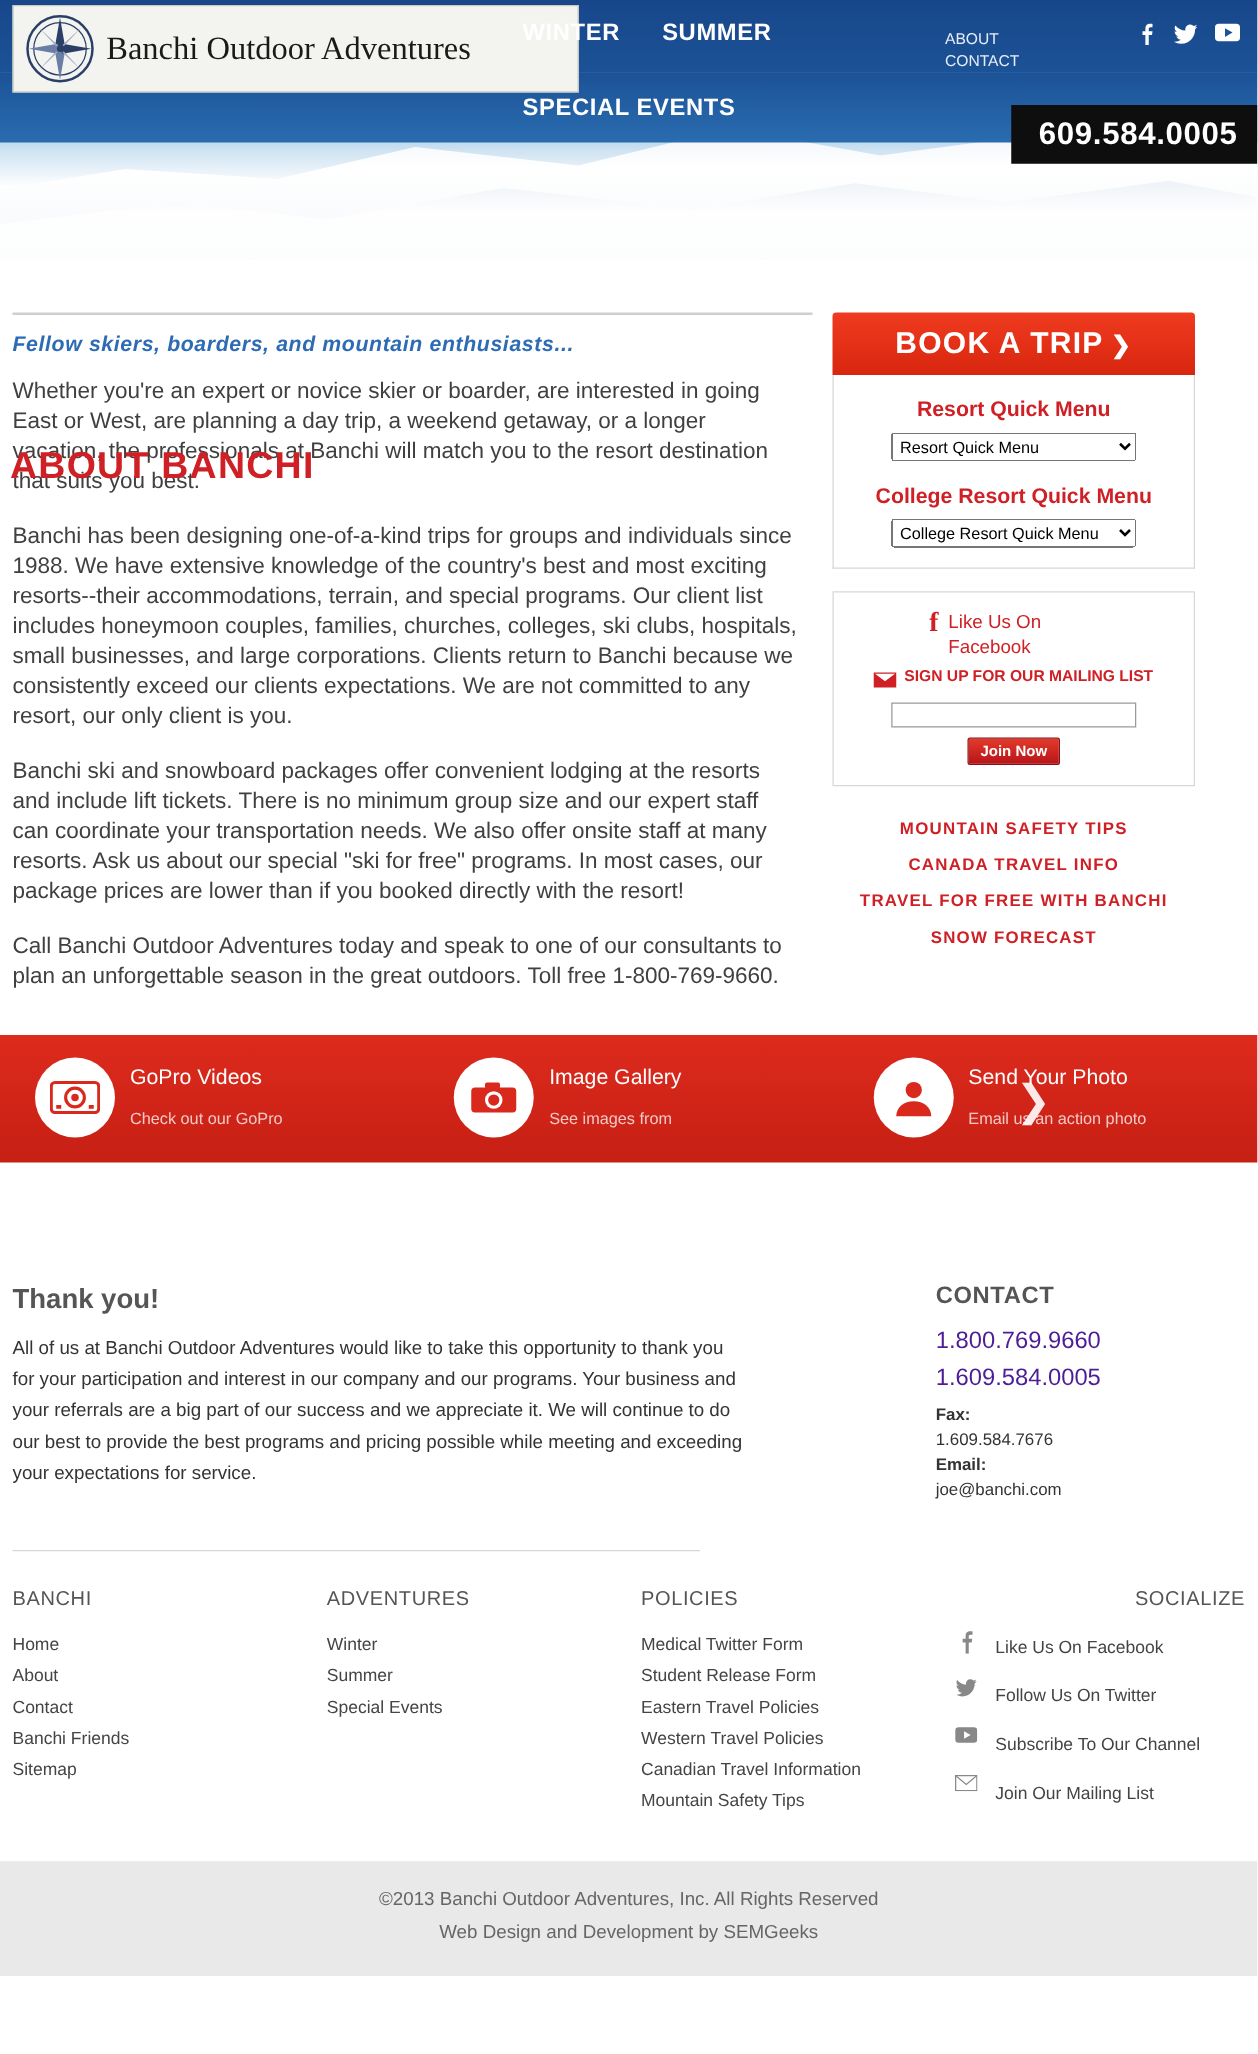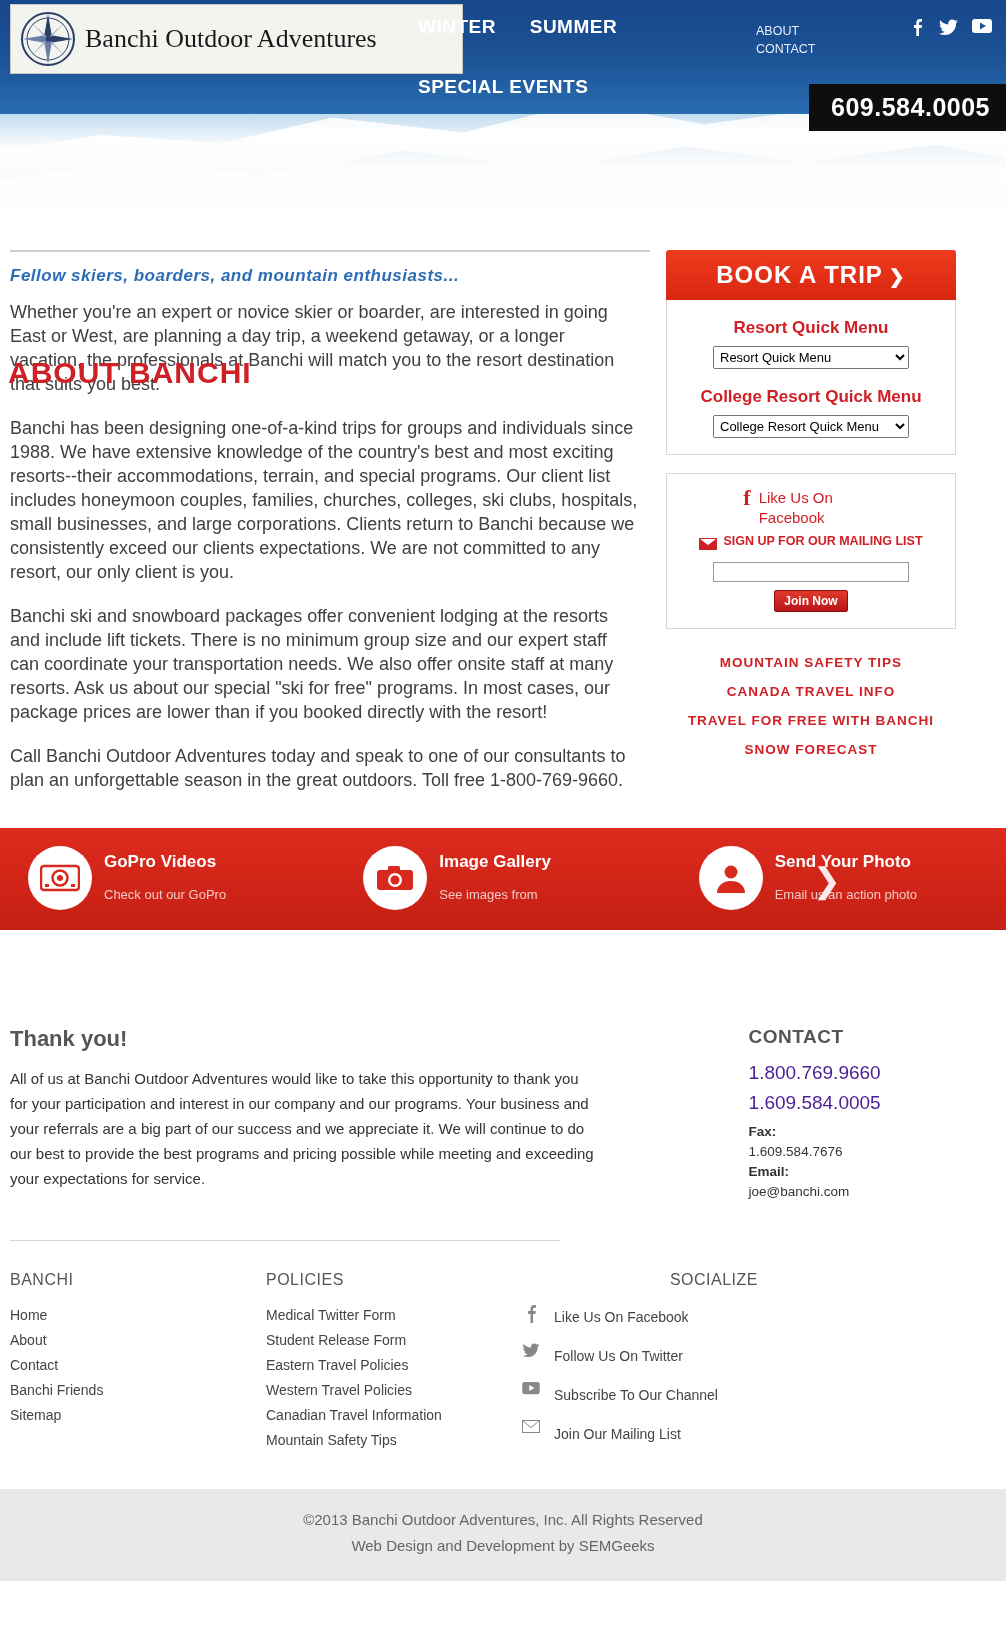--- a/index.html
+++ b/index.html
@@ -166,21 +166,21 @@
   }
   .feature {
     flex:1; display:flex; align-items:flex-start; padding-left:28px; position:relative;
   }
   .feature-icon {
     width:64px; height:64px; border-radius:50%; background:#fff;
     display:flex; align-items:center; justify-content:center; flex:0 0 auto;
     color:#d8291c;
   }
   .feature-txt { margin-left:12px; padding-top:6px; }
-  .feature-title { color:#fff; font-size:17px; font-weight:bold; line-height:20px; }
+  .feature-title { color:#fff; font-size:17px; font-weight:normal; line-height:20px; }
   .feature-sub { color:#f3c9c6; font-size:13px; margin-top:14px; line-height:17px; }
   .swoosh {
     position:absolute; right:165px; top:14px; color:#fff; font-size:34px; opacity:.9;
   }
 
   
   .thanks-wrap { display:flex; padding:96px 22px 0 10px; }
   .thanks-left { width:600px; }
   .thanks-h { font-size:22px; color:#555; font-weight:bold; margin:0 0 14px 0; }
   .thanks-left p { font-size:15px; line-height:25px; color:#333; margin:0; }
@@ -395,20 +395,26 @@
     <div class="foot-cols">
       <div class="foot-col">
         <div class="foot-h">BANCHI</div>
         <a href="#">Home</a>
         <a href="#">About</a>
         <a href="#">Contact</a>
         <a href="#">Banchi Friends</a>
         <a href="#">Sitemap</a>
       </div>
 
+      <div class="foot-col">
+        <div class="foot-h">ADVENTURES</div>
+        <a href="#">Winter</a>
+        <a href="#">Summer</a>
+        <a href="#">Special Events</a>
+      </div>
 
       <div class="foot-col">
         <div class="foot-h">POLICIES</div>
         <a href="#">Medical Twitter Form</a>
         <a href="#">Student Release Form</a>
         <a href="#">Eastern Travel Policies</a>
         <a href="#">Western Travel Policies</a>
         <a href="#">Canadian Travel Information</a>
         <a href="#">Mountain Safety Tips</a>
       </div>

